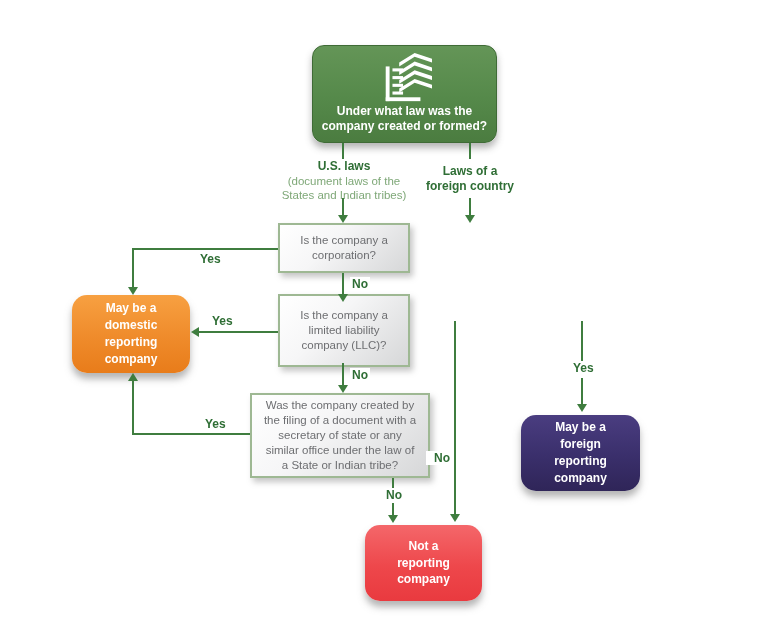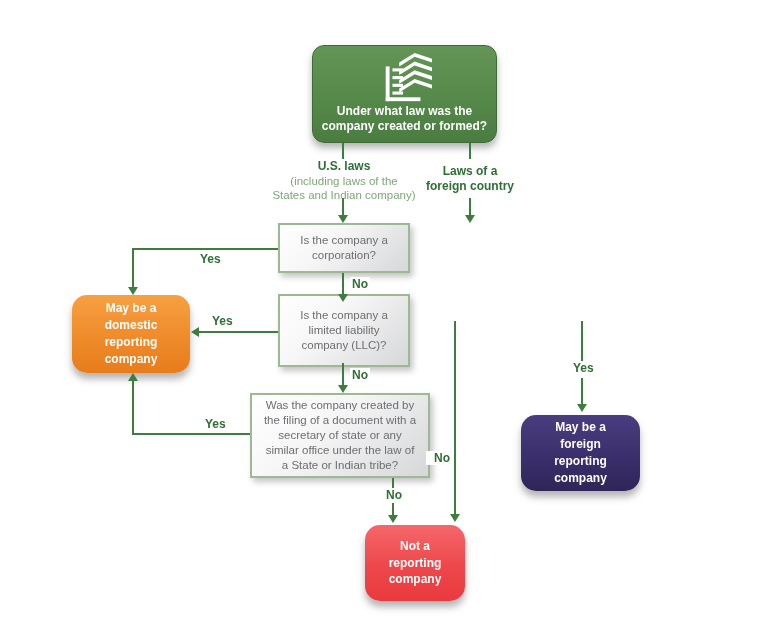--- a/index.html
+++ b/index.html
@@ -79,40 +79,40 @@
     </span>
     <div class="ttl">Under what law was the</div>
     <div class="ttl">company created or formed?</div>
   </div>
 
   <div class="ln" style="left:342px;top:143px;width:2px;height:16px;"></div>
   <div class="ln" style="left:469px;top:143px;width:2px;height:16px;"></div>
 
   <div class="blabel" style="left:244px;top:159px;width:200px;">
     <div class="b1">U.S. laws</div>
-    <div class="b2">(including laws of the</div>
-    <div class="b2">States and Indian company)</div>
+    <div class="b2">(document laws of the</div>
+    <div class="b2">States and Indian tribes)</div>
   </div>
   <div class="blabel" style="left:415px;top:164px;width:110px;">
     <div class="b1">Laws of a</div>
     <div class="b1">foreign country</div>
   </div>
 
   <div class="ln" style="left:342px;top:198px;width:2px;height:18px;"></div>
   <div class="ah ah-down" style="left:338px;top:215px;"></div>
   <div class="ln" style="left:469px;top:198px;width:2px;height:18px;"></div>
   <div class="ah ah-down" style="left:465px;top:215px;"></div>
 
   <div class="qbox" style="left:278px;top:223px;width:132px;height:50px;padding:4px 14px;">Is the company a corporation?</div>
   <div class="qbox" style="left:278px;top:294px;width:132px;height:73px;padding:4px 12px;">Is the company a limited liability company (LLC)?</div>
   <div class="qbox" style="left:250px;top:393px;width:180px;height:85px;padding:6px 10px;">Was the company created by the filing of a document with a secretary of state or any similar office under the law of a State or Indian tribe?</div>
 
   <div class="outbox orange" style="left:72px;top:295px;width:118px;height:78px;padding:6px 14px;">May be a domestic reporting company</div>
   <div class="outbox purple" style="left:521px;top:415px;width:119px;height:76px;padding:6px 14px;">May be a foreign reporting company</div>
-  <div class="outbox red" style="left:365px;top:525px;width:100px;height:76px;padding:6px 16px;">Not a reporting company</div>
+  <div class="outbox red" style="left:365px;top:525px;width:117px;height:76px;padding:6px 16px;">Not a reporting company</div>
 
   <div class="ln" style="left:132px;top:248px;width:146px;height:2px;"></div>
   <div class="ln" style="left:132px;top:248px;width:2px;height:40px;"></div>
   <div class="ah ah-down" style="left:128px;top:287px;"></div>
   <div class="edge" style="left:198px;top:252px;">Yes</div>
 
   <div class="ln" style="left:342px;top:273px;width:2px;height:22px;"></div>
   <div class="ah ah-down" style="left:338px;top:294px;"></div>
   <div class="edge" style="left:350px;top:277px;">No</div>
 

